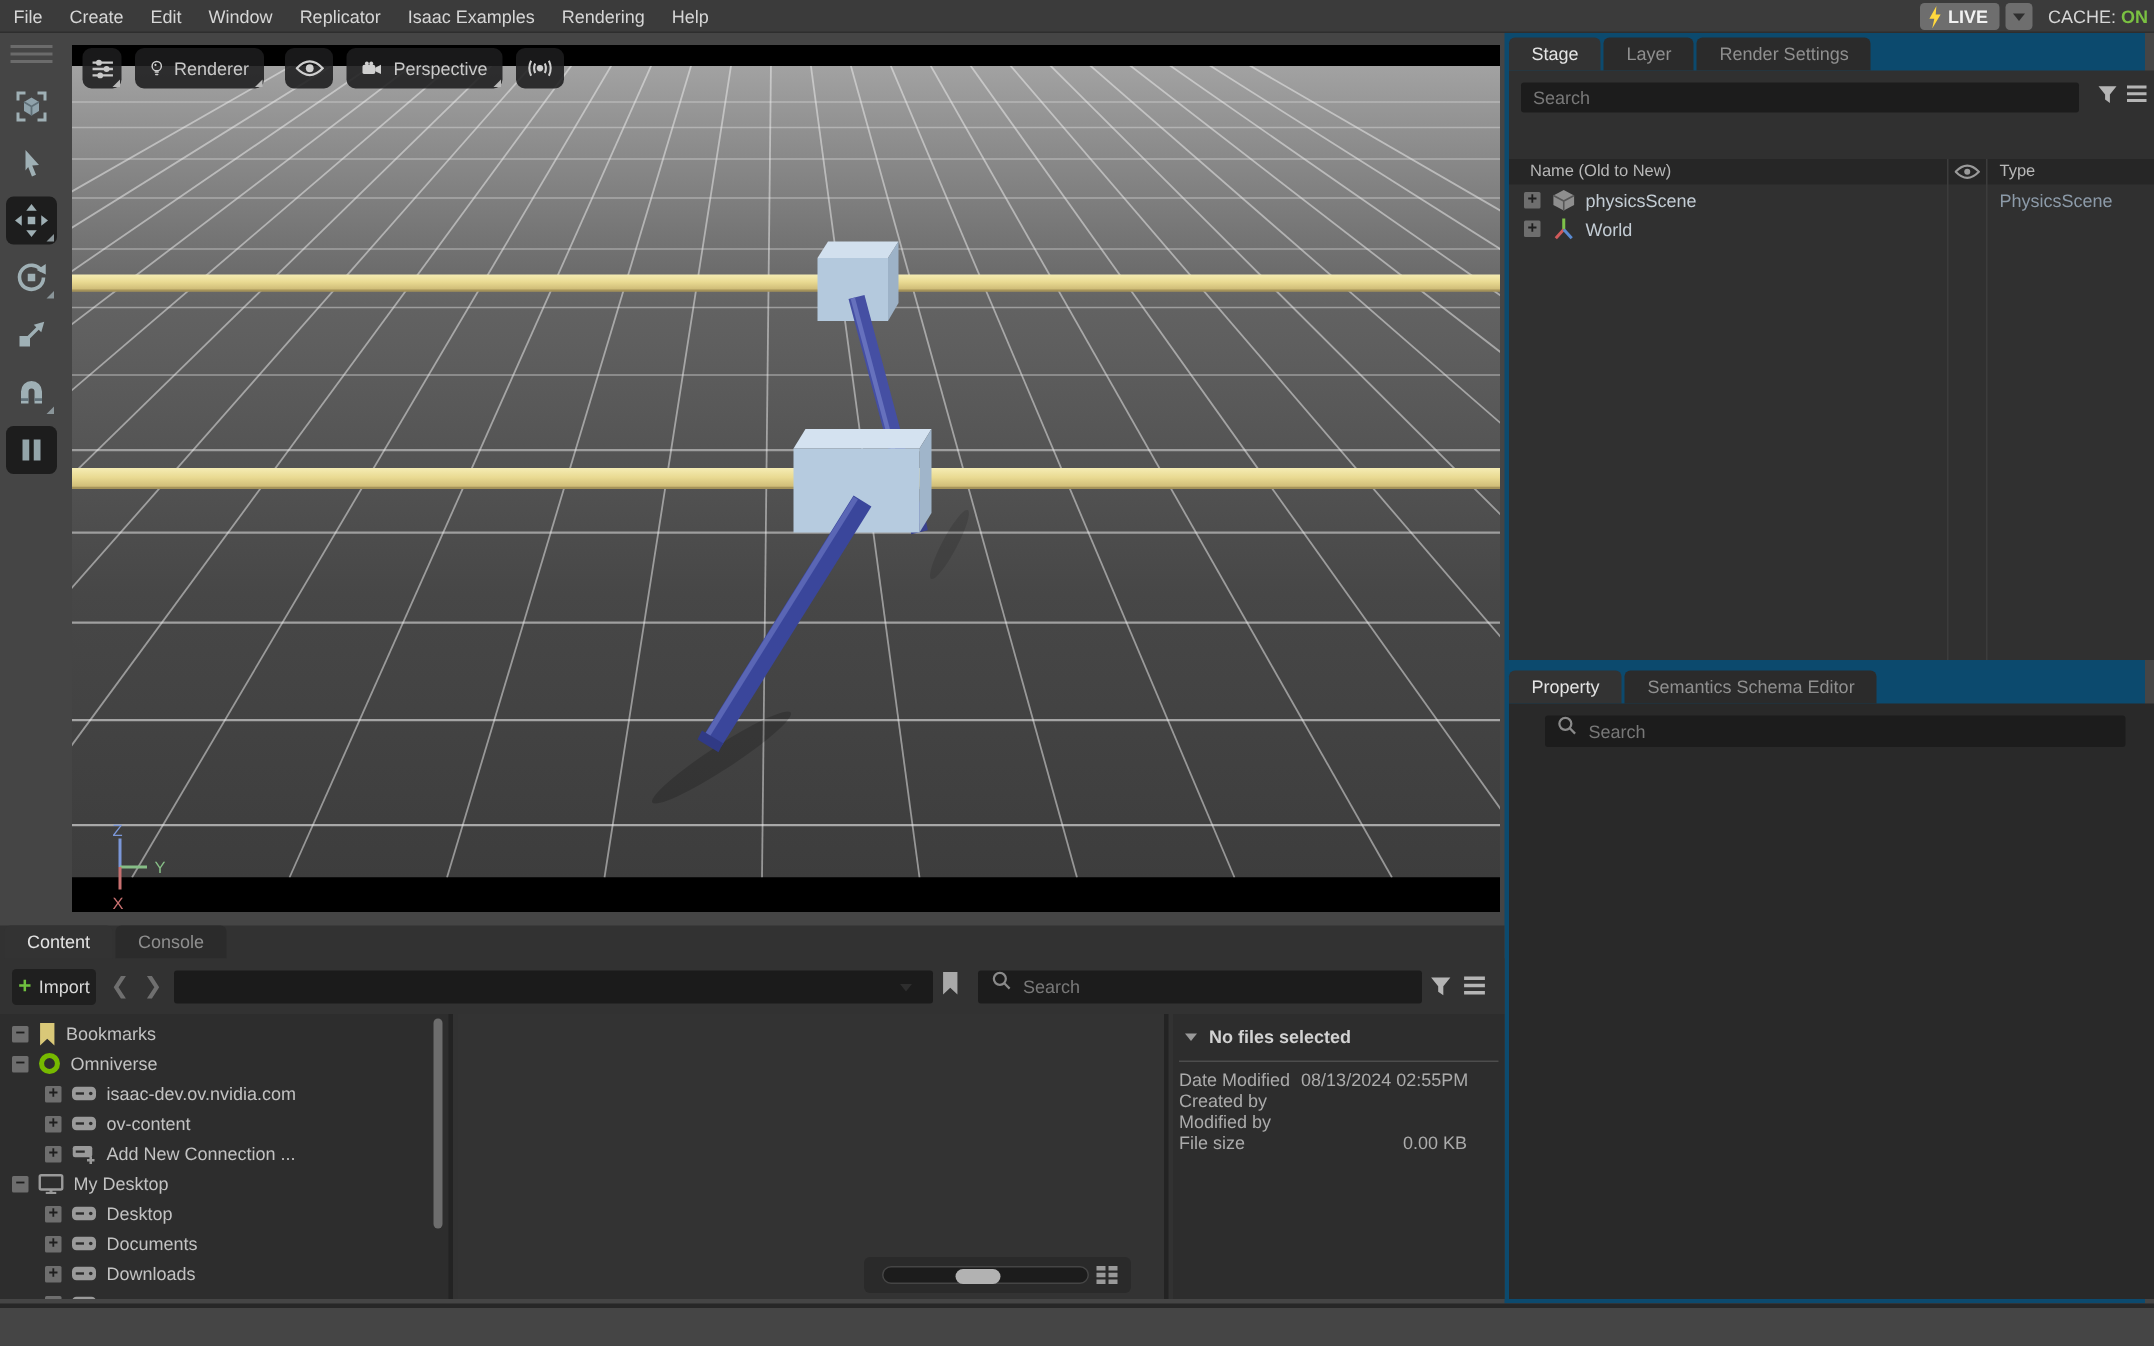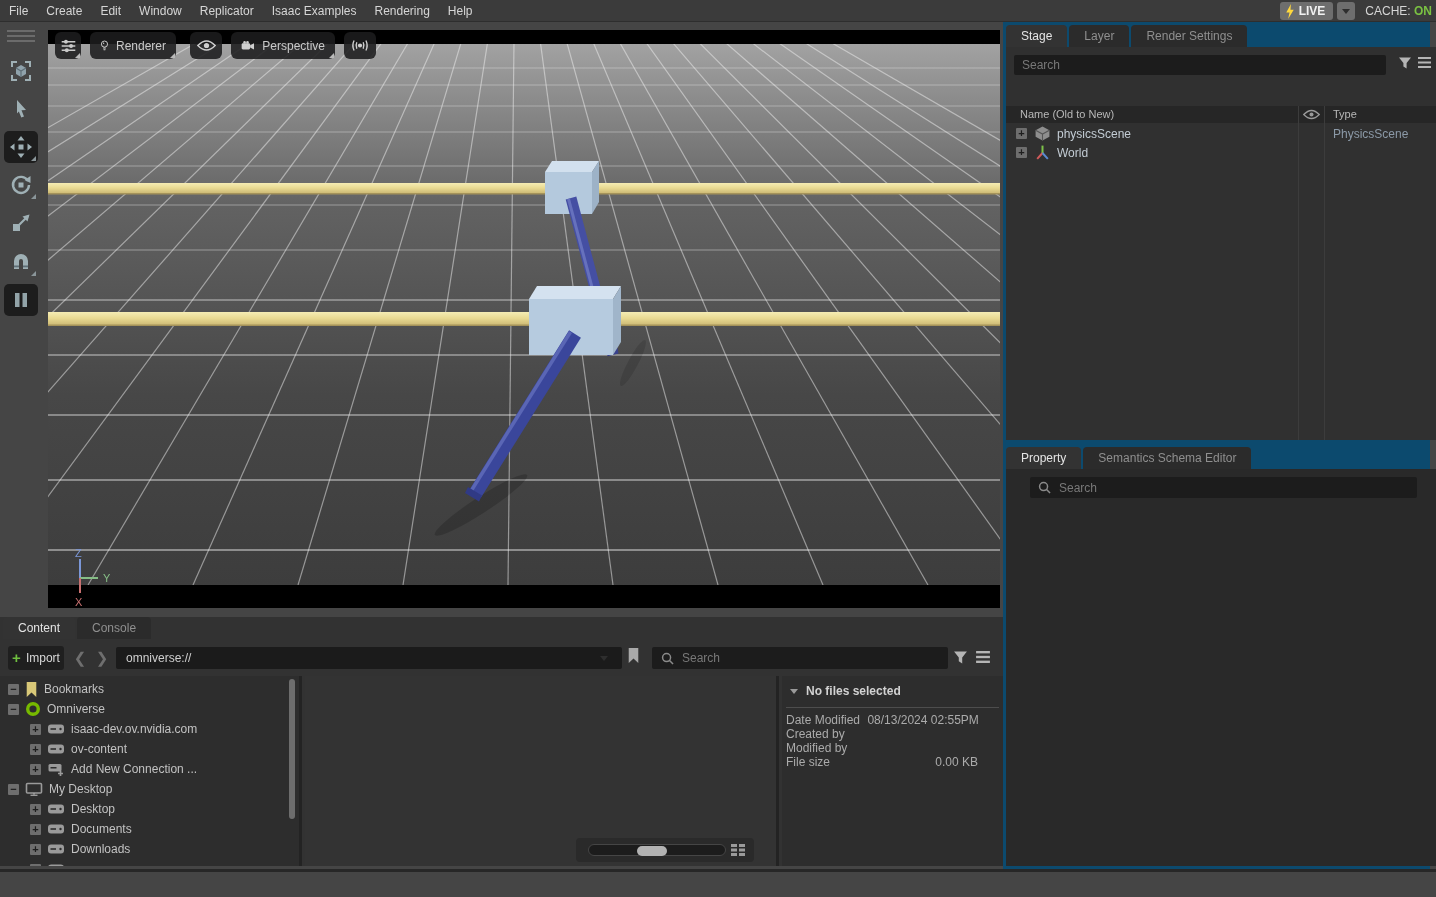--- a/index.html
+++ b/index.html
@@ -29,21 +29,21 @@
   .viewport { position:absolute; left:48px; top:30px; width:952px; height:578px; background:#000; }
   .vp-btn { position:absolute; top:2px; height:27px; background:rgba(28,28,30,0.88); border-radius:6px; display:flex; align-items:center; justify-content:center; gap:7px; color:#c9c9c9; font-size:12px; padding:0 10px; }
   .vp-btn .grip-corner { position:absolute; right:1px; bottom:1px; width:0; height:0; border-left:5px solid transparent; border-bottom:5px solid #b9b9b9; }
 
   
   .right-panel { position:absolute; left:1003px; top:22px; width:427px; height:847px; background:#0c4a6e; }
   .tabbar { position:absolute; left:3px; right:0; height:22px; display:flex; gap:2px; }
   .tab { display:flex; align-items:center; padding:0 15px; height:22px; border-radius:4px 4px 0 0; font-size:12px; background:#2b2b2b; color:#8f8f8f; white-space:nowrap; }
   .tab.active { background:#333333; color:#e4e4e4; }
   .stage-body { position:absolute; left:3px; top:25px; width:430px; height:393px; background:#303030; }
-  .search-box { position:absolute; background:#1c1c1c; border-radius:2px; display:flex; align-items:center; }
+  .search-box { position:absolute; background:#1c1c1c; border-radius:2px; display:flex; }
   .search-box input { background:transparent; border:none; outline:none; color:#cfcfcf; font-size:12px; width:100%; padding:0 8px; font-family:"Liberation Sans","DejaVu Sans",sans-serif; }
   .search-box input::placeholder { color:#787878; }
   .icon-btn { position:absolute; display:flex; align-items:center; justify-content:center; }
   .stage-tree-header { position:absolute; left:0; top:59px; width:430px; height:17px; background:#262626; font-size:11px; color:#b8b8b8; }
   .col-line { position:absolute; top:59px; bottom:0; width:1px; background:#3c3c3c; }
   .stage-row { position:absolute; left:0; width:430px; height:19px; font-size:12px; color:#c3ccd4; display:flex; align-items:center; }
   .expander { width:11px; height:11px; background:#6e6e6e; border-radius:1px; color:#1e1e1e; font-size:11px; line-height:10px; text-align:center; font-weight:bold; flex:0 0 11px; }
   .prop-body { position:absolute; left:3px; top:447px; width:430px; height:397px; background:#292929; }
 
   
@@ -393,21 +393,20 @@
     </div>
 
     <div class="content-toolbar">
       <div class="import-btn">
         <span class="plus-green">+</span>
         <span>Import</span>
       </div>
       <div class="nav-chevron" style="left:70px">❮</div>
       <div class="nav-chevron" style="left:92px">❯</div>
       <div class="path-field">
-        <input value="omniverse://" style="">
         <span style="position:absolute;right:14px;top:9px" class="caret-down" style2="border-top-color:#9a9a9a"></span>
       </div>
       <div class="icon-btn" style="left:627px;top:8px">
         <svg width="13" height="17" viewBox="0 0 12 16">
             <path d="M1.5 1 h9 v14 l-4.5 -4.2 l-4.5 4.2 z" fill="#a9a9a9"></path>
           </svg>
       </div>
       <div class="search-box" style="left:652px;top:8px;width:296px;height:22px">
         <svg style="margin-left:9px;flex:0 0 auto" width="13" height="13" viewBox="0 0 14 14">
             <circle cx="6" cy="6" r="4.3" fill="none" stroke="#8a8a8a" stroke-width="1.6"></circle>

